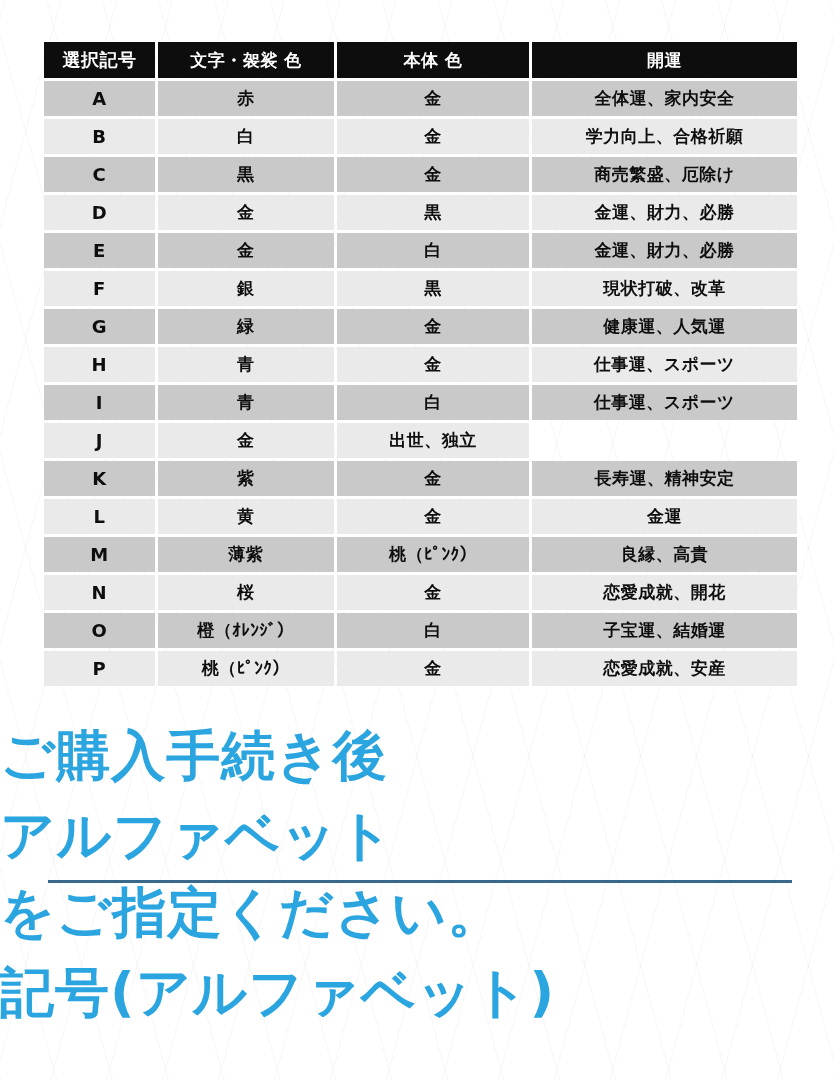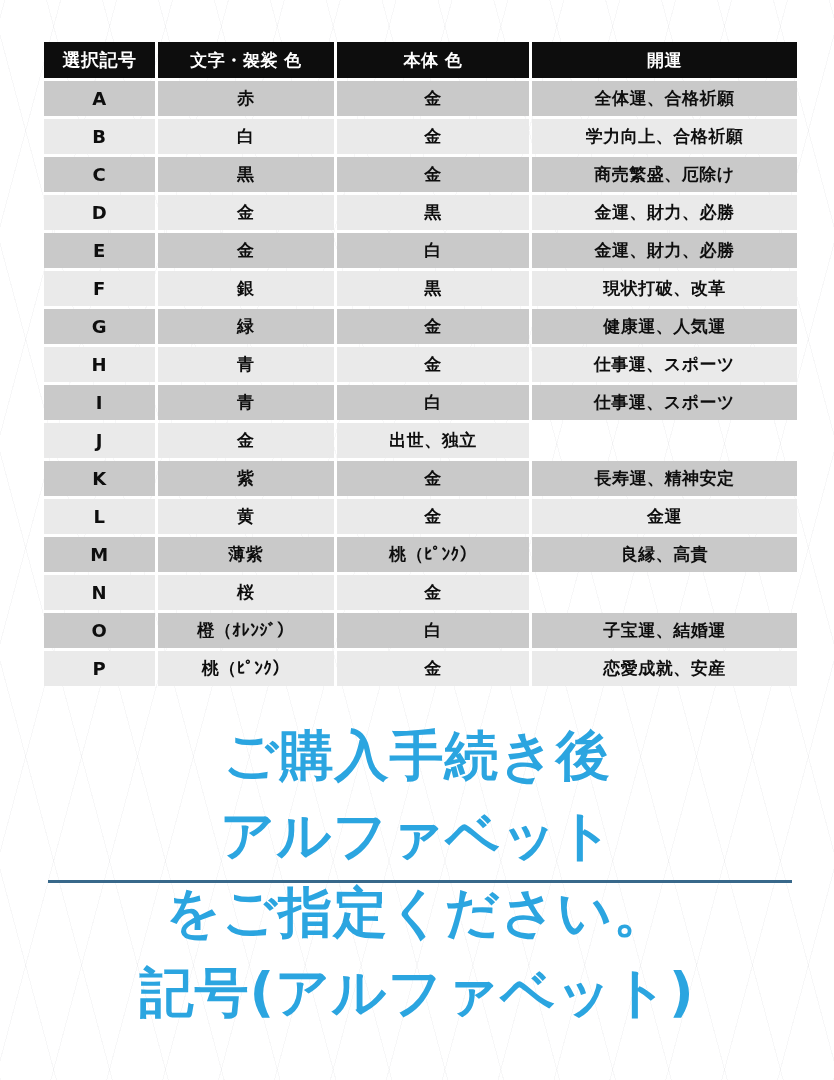--- a/index.html
+++ b/index.html
@@ -42,21 +42,21 @@
     color: #ffffff;
     min-height: 36px;
   }
   .row-dark  .cell { background: #c9c9c9; }
   .row-light .cell { background: #eaeaea; }
   .cell.c0 { font-size: 18px; font-family: "DejaVu Sans", sans-serif; }
 
   
   .notice {
     margin-top: 30px;
-    text-align: center;
+    text-align: left;
     color: #2ba5e0;
     font-weight: bold;
     font-size: 54px;
     letter-spacing: 1px;
   }
   .nline {
     height: 80px;
     line-height: 80px;
     white-space: nowrap;
   }
@@ -74,21 +74,21 @@
     <div class="cell c0">選択記号</div>
     <div class="cell c2">文字・袈裟 色</div>
     <div class="cell c1">本体 色</div>
     <div class="cell c3">開運</div>
   </div>
   <div id="table-body">
       <div class="trow row-dark">
         <div class="cell c0">A</div>
         <div class="cell c1">赤</div>
         <div class="cell c2">金</div>
-        <div class="cell c3">全体運、合格祈願</div>
+        <div class="cell c3">全体運、家内安全</div>
       </div>
       <div class="trow row-light">
         <div class="cell c0">B</div>
         <div class="cell c1">白</div>
         <div class="cell c2">金</div>
         <div class="cell c3">学力向上、合格祈願</div>
       </div>
       <div class="trow row-dark">
         <div class="cell c0">C</div>
         <div class="cell c1">黒</div>
@@ -151,20 +151,21 @@
       <div class="trow row-dark">
         <div class="cell c0">M</div>
         <div class="cell c1">薄紫</div>
         <div class="cell c2">桃（ﾋﾟﾝｸ）</div>
         <div class="cell c3">良縁、高貴</div>
       </div>
       <div class="trow row-light">
         <div class="cell c0">N</div>
         <div class="cell c1">桜</div>
         <div class="cell c2">金</div>
+        <div class="cell c3">恋愛成就、開花</div>
       </div>
       <div class="trow row-dark">
         <div class="cell c0">O</div>
         <div class="cell c1">橙（ｵﾚﾝｼﾞ）</div>
         <div class="cell c2">白</div>
         <div class="cell c3">子宝運、結婚運</div>
       </div>
       <div class="trow row-light">
         <div class="cell c0">P</div>
         <div class="cell c1">桃（ﾋﾟﾝｸ）</div>

